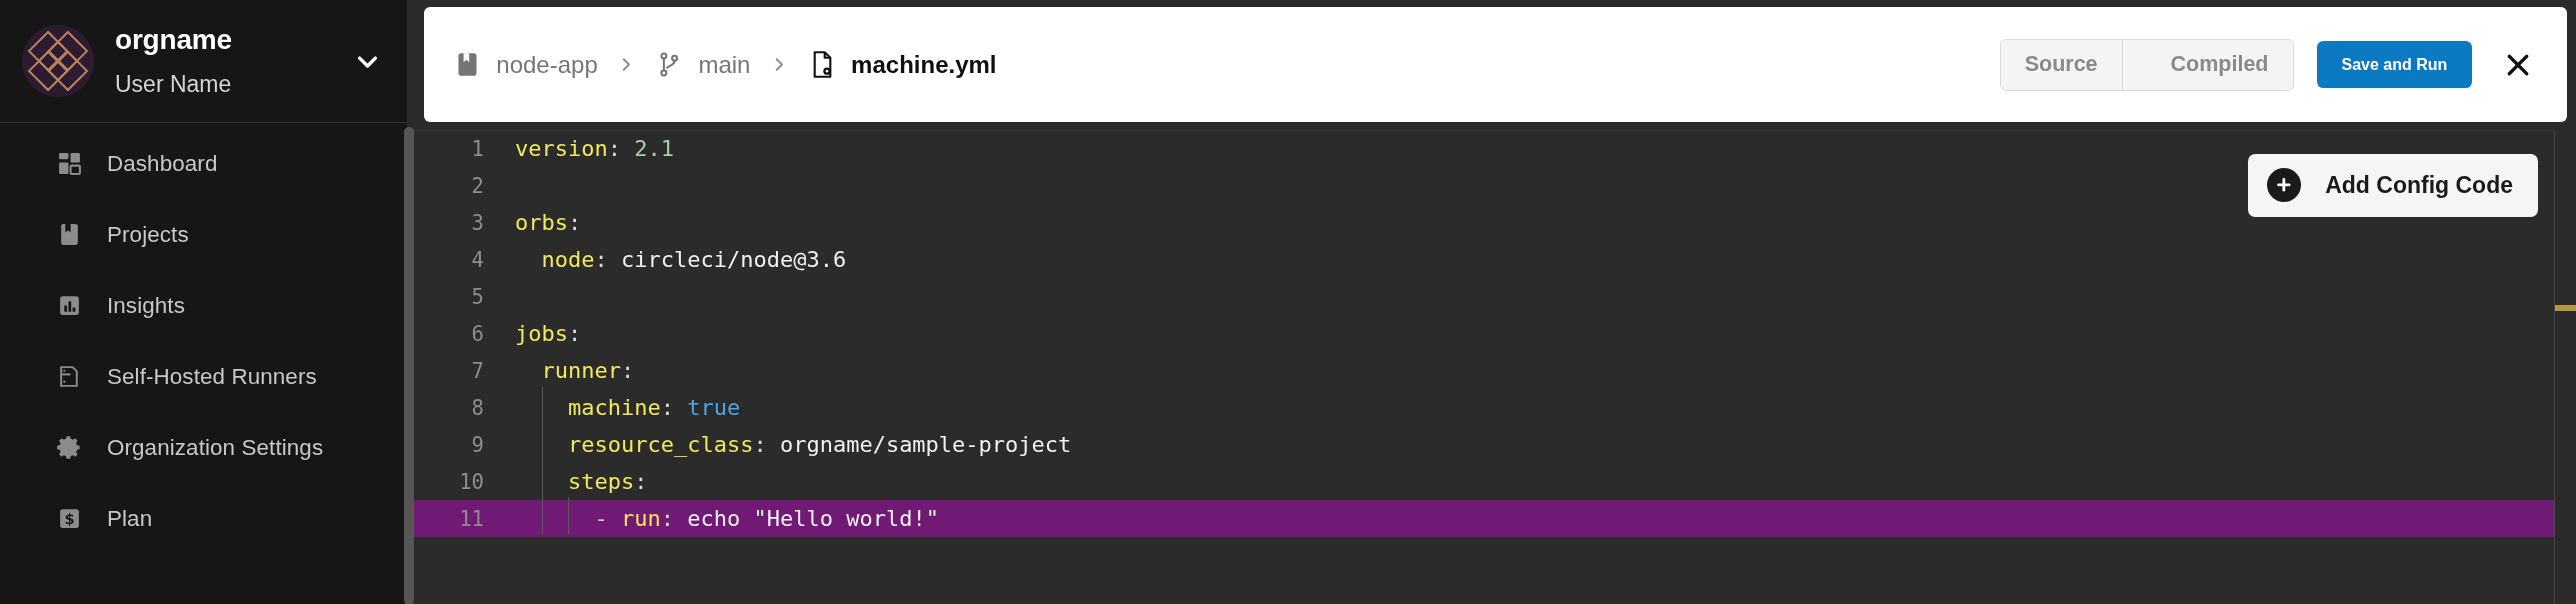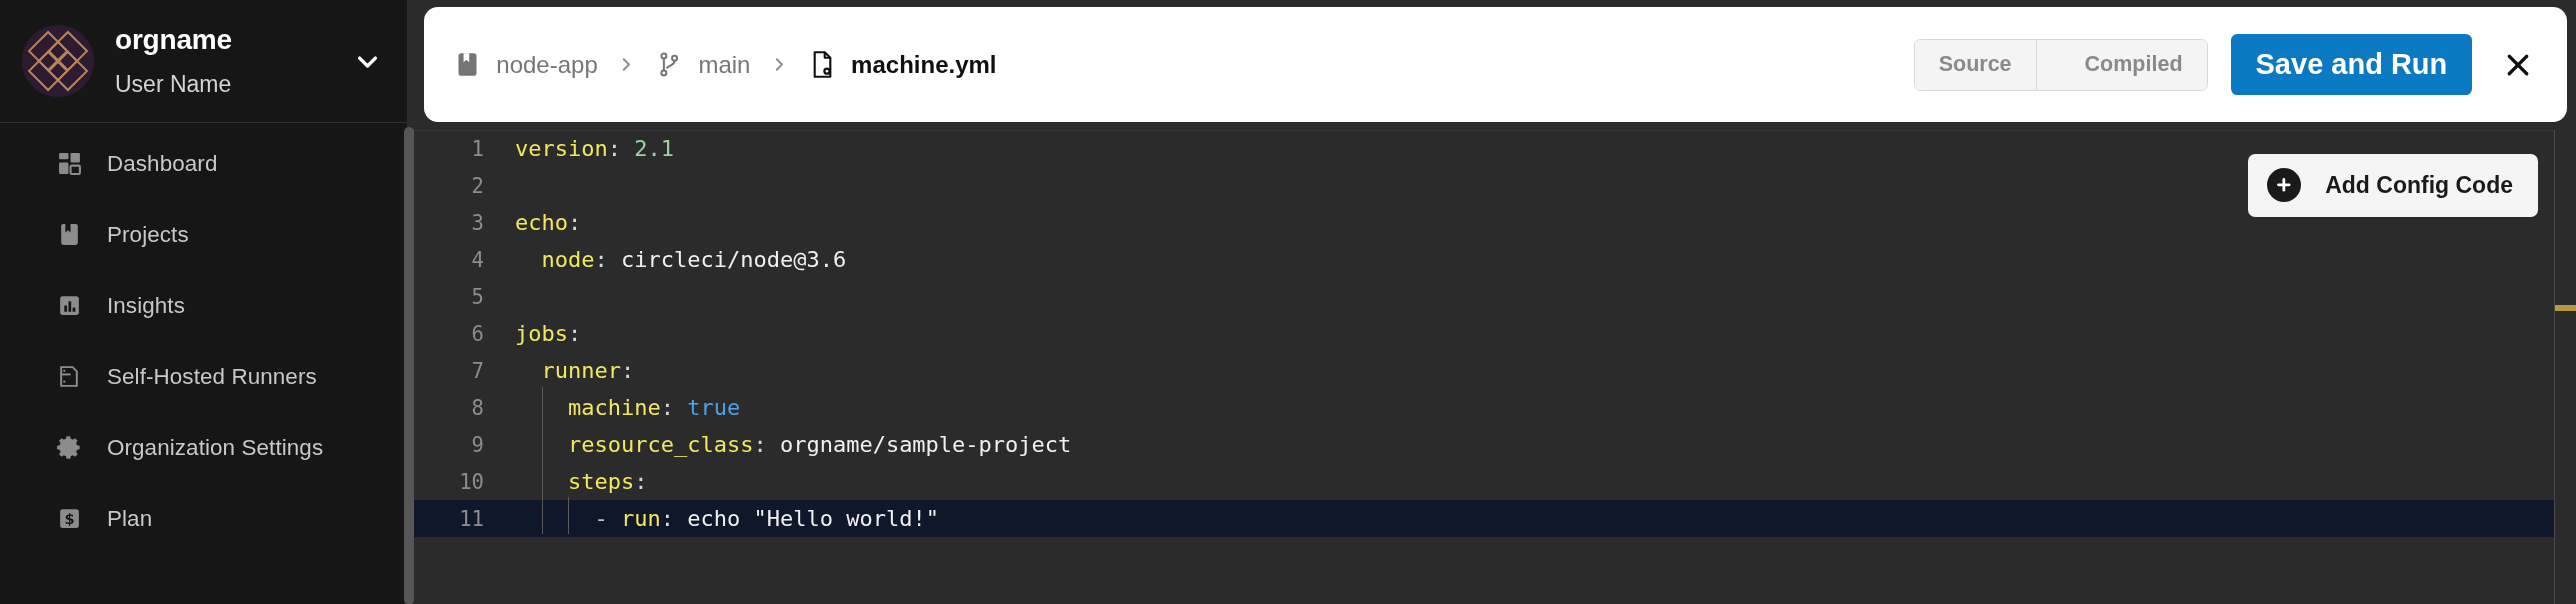--- a/index.html
+++ b/index.html
@@ -83,21 +83,21 @@
     height: 605px;
     overflow: hidden;
   }
 
   
   .panel-header {
     position: absolute;
     left: 17px; top: 7.2px;
     width: 2143px; height: 115px;
     background: #ffffff;
-    border-radius: 14px;
+    border-radius: 6px;
     display: flex; align-items: center;
     padding: 0 0 0 29px;
     z-index: 10;
   }
   .breadcrumb { display: flex; align-items: center; flex: 1 1 auto; }
   .bc-icon { width: 29px; height: 29px; display: flex; align-items: center; justify-content: center; margin-right: 14.3px; flex: 0 0 29px; }
   .bc-text { font-size: 24px; color: #767676; white-space: nowrap; }
   .bc-text.active { color: #101010; font-weight: bold; }
   .bc-sep { margin: 0 19.7px; display: flex; align-items: center; }
 
@@ -108,21 +108,21 @@
   }
   .seg-btn {
     font-size: 21.5px; color: #8a8a8a; background: #f4f4f4;
     padding: 12.5px 24px; font-weight: bold;
     border: 0; cursor: pointer;
     font-family: "Liberation Sans", sans-serif;
     white-space: nowrap;
   }
   .seg-btn + .seg-btn { border-left: 0.9px solid #d8d8d8; padding-left: 48px; }
   .primary-btn {
-    background: #0b7ac2; color: #fff; font-size: 29px; font-weight: bold;
+    background: #0b7ac2; color: #fff; font-size: 16px; font-weight: bold;
     border: 0; border-radius: 6.3px; padding: 14.3px 25px; cursor: pointer;
     font-family: "Liberation Sans", sans-serif; white-space: nowrap;
   }
   .close-btn {
     width: 52px; height: 52px; margin-left: 19.7px;
     display: flex; align-items: center; justify-content: center;
     background: transparent; border: 0; cursor: pointer;
   }
 
   
@@ -148,21 +148,21 @@
     background: #2b2b2b;
     font-family: "DejaVu Sans Mono", monospace;
     font-size: 22px;
     overflow: hidden;
   }
   .code-row {
     display: flex; align-items: center;
     height: 37px;
     position: relative;
   }
-  .code-row.active { background: #0f172a; align-items: center; }
+  .code-row.active { background: #701a75; align-items: center; }
   .gutter {
     width: 77px; flex: 0 0 77px; text-align: right;
     color: #8d8d8d; padding-right: 0; font-size: 20.6px;
     user-select: none;
   }
   .code-text { padding-left: 31px; white-space: pre; position: relative; }
   .tok-key { color: #f2e85c; }
   .tok-num { color: #9bd4a2; }
   .tok-bool { color: #4ea3e8; }
   .tok-plain { color: #f0f0f0; }
@@ -375,21 +375,21 @@
           <div class="code-row">
             <div class="gutter">1</div>
             <div class="code-text"><span class="tok-key">version</span><span class="tok-colon">: </span><span class="tok-num">2.1</span></div>
           </div>
           <div class="code-row">
             <div class="gutter">2</div>
             <div class="code-text"></div>
           </div>
           <div class="code-row">
             <div class="gutter">3</div>
-            <div class="code-text"><span class="tok-key">echo</span><span class="tok-colon">:</span></div>
+            <div class="code-text"><span class="tok-key">orbs</span><span class="tok-colon">:</span></div>
           </div>
           <div class="code-row">
             <div class="gutter">4</div>
             <div class="code-text"><span class="tok-key">  node</span><span class="tok-colon">: </span><span class="tok-plain">circleci/node@3.6</span></div>
           </div>
           <div class="code-row">
             <div class="gutter">5</div>
             <div class="code-text"></div>
           </div>
           <div class="code-row">

